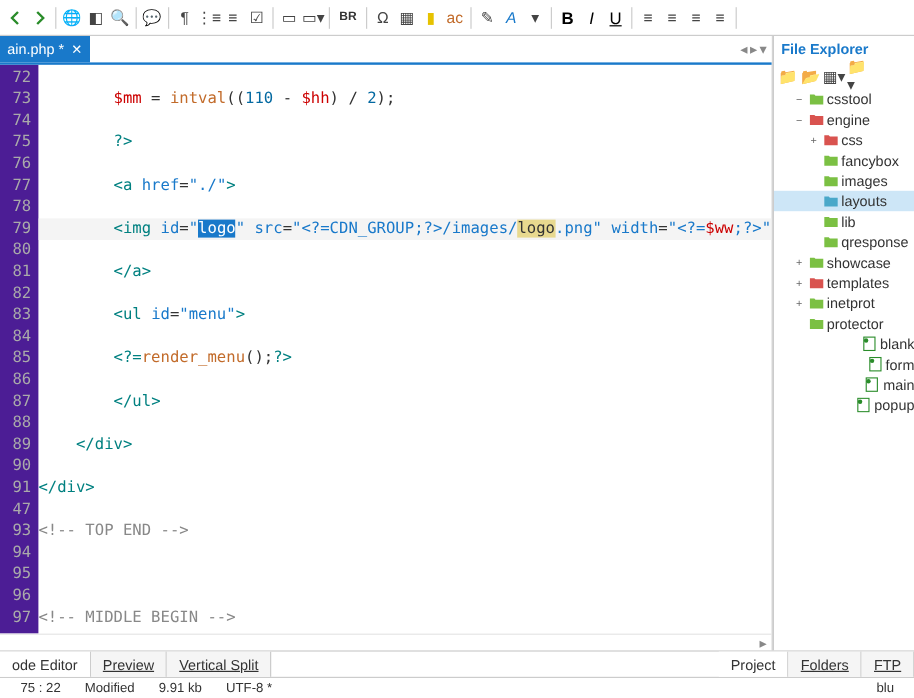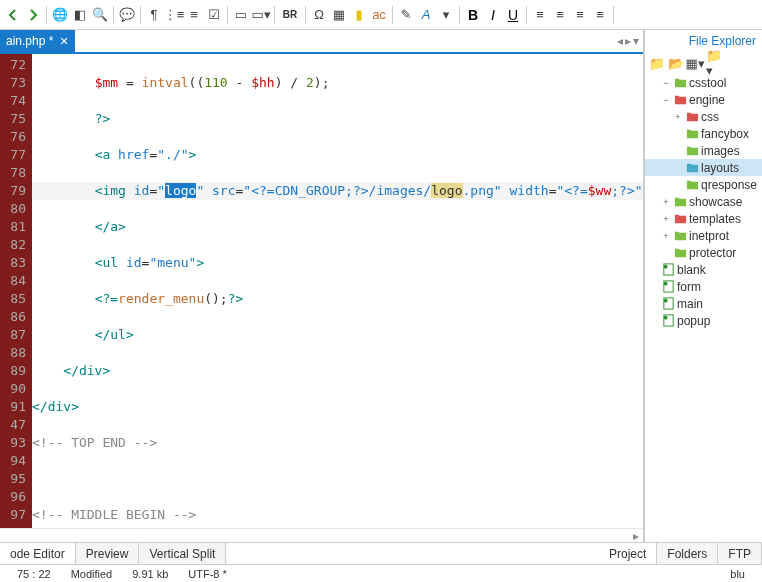--- a/index.html
+++ b/index.html
@@ -20,58 +20,58 @@
   .side { width: 118px; display: flex; flex-direction: column; border-left: 1px solid #ccc; }
   
   
   .tabbar { height: 24px; background: #fff; display: flex; align-items: center; border-bottom: 2px solid #1979ca; position: relative; }
   .tab { height: 22px; background: #1979ca; color: #fff; display: inline-flex; align-items: center; padding: 0 6px; font-size: 12px; gap: 6px; }
   .tab .close { font-size: 11px; cursor: pointer; }
   .navbtns { position: absolute; right: 4px; display: flex; gap: 2px; color: #888; }
   
   
   .code { flex: 1; display: flex; font-family: Consolas, monospace; font-size: 13px; overflow: hidden; position: relative; }
-  .gutter { width: 32px; text-align: right; color: #aaa; padding-right: 6px; background: #7f1d1d; user-select: none; line-height: 18px; padding-top: 2px; }
+  .gutter { width: 32px; text-align: right; color: #aaa; padding-right: 6px; background: #4c1d95; user-select: none; line-height: 18px; padding-top: 2px; }
   .codebody { flex: 1; white-space: pre; line-height: 18px; padding-top: 2px; position: relative; overflow: hidden; }
   .line { height: 18px; }
   .hl-line { background: #f4f4f4; }
   .c-tag { color: #008080; }
   .c-attr { color: #1979ca; }
   .c-str { color: #1979ca; }
   .c-var { color: #c00; }
   .c-comment { color: #888; }
   .c-keyword { color: #008080; }
   .c-func { color: #c26b2a; }
-  .c-num { color: #4d7c0f; }
+  .c-num { color: #0369a1; }
   .sel { background: #1979ca; color: #fff; }
   .hl-word { background: #e8d98f; }
   
   .code-scroll { height: 14px; border-top: 1px solid #e5e5e5; display: flex; align-items: center; justify-content: flex-end; padding-right: 4px; color: #888; }
   
   
   .bottom-tabs { height: 22px; display: flex; border-top: 1px solid #ccc; background: #fff; }
   .btab { padding: 2px 10px; border-right: 1px solid #ccc; font-size: 12px; display: flex; align-items: center; cursor: pointer; }
   .btab.active { background: #fff; }
-  .btab:not(.active) { background: #f5f5f5; }
+  .btab:not(.active) { background: #f5f5f5; text-decoration: underline; }
   
   
   .status { height: 18px; border-top: 1px solid #ccc; display: flex; align-items: center; font-size: 11px; color: #333; padding: 0 17px; gap: 20px; }
   .status .right { margin-left: auto; display: flex; gap: 6px; }
   
   
-  .side-head { padding: 4px 6px; font-weight: 400; color: #1979ca; text-align: right; }
+  .side-head { padding: 4px 6px; font-weight: 700; color: #1979ca; }
   .side-toolbar { height: 22px; display: flex; align-items: center; padding: 0 4px; gap: 3px; }
   .side-toolbar .tbtn { width: 16px; height: 16px; }
   .tree { flex: 1; overflow: auto; font-size: 12px; }
   .tree-row { display: flex; align-items: center; height: 17px; padding-left: 4px; white-space: nowrap; cursor: pointer; }
   .tree-row .exp { width: 10px; font-size: 9px; color: #666; text-align: center; }
   .tree-row .ico { width: 14px; height: 14px; margin: 0 2px; display: inline-flex; align-items: center; justify-content: center; }
   .tree-row .ico svg { width: 13px; height: 13px; }
   .tree-row.sel-row { background: #cde6f7; }
-  .ind1 { padding-left: 4px; }
+  .ind1 { padding-left: 4px; justify-content: flex-end; }
   .ind2 { padding-left: 16px; }
   .ind3 { padding-left: 28px; }
   
   
   .arrow-l { fill: none; stroke: #2a8c2a; stroke-width: 2; }
   .arrow-r { fill: none; stroke: #2a8c2a; stroke-width: 2; }
 </style>
 </head>
 <body>
 
@@ -263,20 +263,29 @@
           </span>
           <span>layouts</span>
         </div>
         <div class="tree-row ind3">
           <span class="exp"></span>
           <span class="ico">
             <svg viewBox="0 0 14 14">
               <path fill="#7bc043" d="M1 3h4l1 1h7v8H1z"></path>
             </svg>
           </span>
+          <span>lib</span>
+        </div>
+        <div class="tree-row ind3">
+          <span class="exp"></span>
+          <span class="ico">
+            <svg viewBox="0 0 14 14">
+              <path fill="#7bc043" d="M1 3h4l1 1h7v8H1z"></path>
+            </svg>
+          </span>
           <span>qresponse</span>
         </div>
         <div class="tree-row ind2">
           <span class="exp">+</span>
           <span class="ico">
             <svg viewBox="0 0 14 14">
               <path fill="#7bc043" d="M1 3h4l1 1h7v8H1z"></path>
             </svg>
           </span>
           <span>showcase</span>

